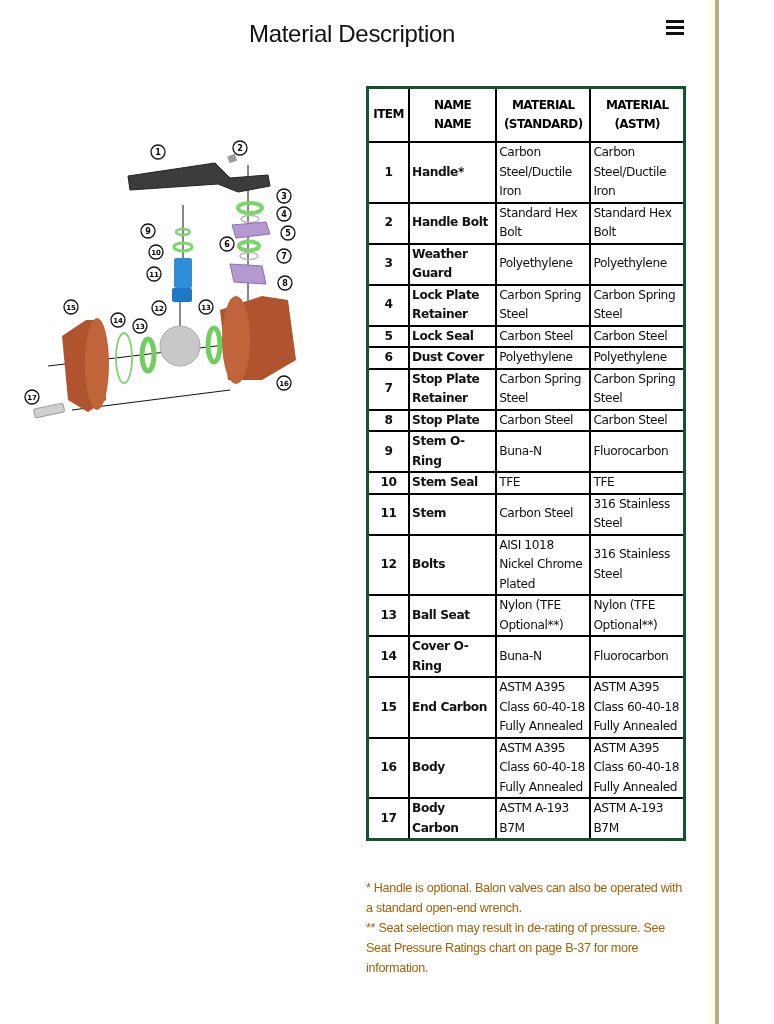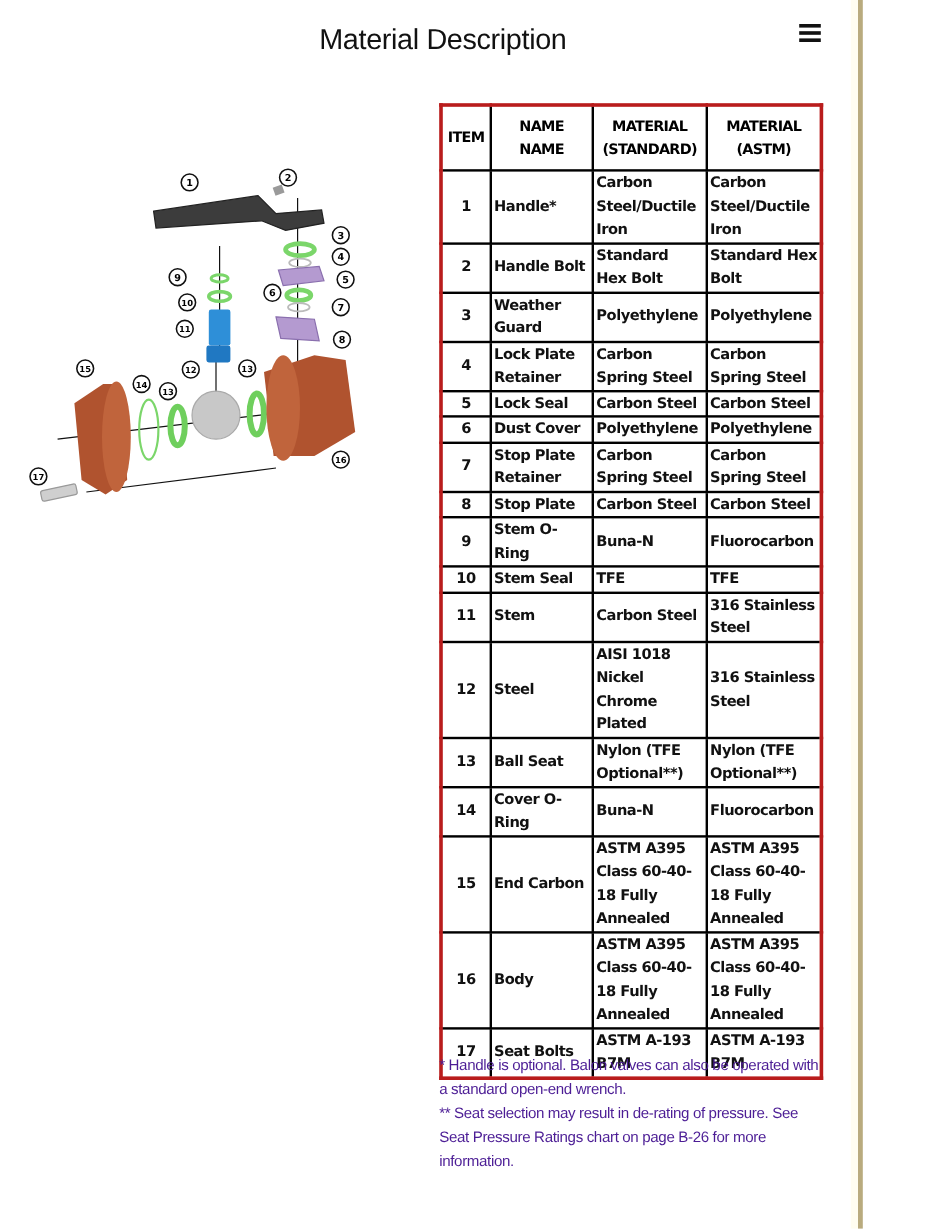--- a/index.html
+++ b/index.html
@@ -1,57 +1,57 @@
 <!DOCTYPE html>
 <html><head>
 <meta charset="utf-8">
 <style>
   html, body { margin: 0; padding: 0; }
   body {
     width: 774px; height: 1024px; position: relative; overflow: hidden;
     background: #ffffff; font-family: "DejaVu Sans", sans-serif; color: #000;
   }
   .page-title {
-    position: absolute; left: 266px; top: 20px;
+    position: absolute; left: 249px; top: 20px;
     font-family: "Liberation Sans", sans-serif; font-size: 24px; letter-spacing: -0.3px;
     color: #111;
   }
   .menu-btn {
     position: absolute; left: 666px; top: 20px; width: 18px; height: 16px; cursor: pointer;
   }
   .menu-btn span { display: block; height: 3px; background: #111; margin-bottom: 3px; }
   .side-rule {
     position: absolute; left: 715px; top: 0; width: 4px; height: 1024px; background: #b9ab7e;
   }
   .side-rule-glow {
     position: absolute; left: 709px; top: 0; width: 6px; height: 1024px; background: #fffdf0;
   }
   .diagram { position: absolute; left: 20px; top: 135px; width: 290px; height: 295px; }
 
   table.materials {
     position: absolute; left: 366px; top: 86px; width: 320px;
-    border-collapse: collapse; border: 3px solid #b91c1c;
+    border-collapse: collapse; border: 3px solid #14532d;
     font-family: "DejaVu Sans", sans-serif; font-size: 12.2px; line-height: 19.5px;
     letter-spacing: -0.4px;
   }
   table.materials th, table.materials td {
     border: 2px solid #000; padding: 0 2px; vertical-align: middle;
   }
   table.materials th {
     font-weight: bold; font-size: 12px; text-align: center; height: 52px; letter-spacing: -0.6px;
   }
   table.materials td.item { text-align: center; font-weight: bold; width: 36px; }
   table.materials td.name { width: 86px; font-weight: bold; }
-  table.materials td.mat { width: 90px; font-weight: bold; }
+  table.materials td.mat { width: 90px; font-weight: normal; }
   table.materials td { font-weight: bold; color: #111; }
 
   .notes {
     position: absolute; left: 366px; top: 878px; width: 320px;
     font-family: "Liberation Sans", sans-serif; font-size: 12.6px; line-height: 20px;
-    letter-spacing: -0.3px; color: #4c1d95;
+    letter-spacing: -0.3px; color: #a16207;
   }
   .notes p { margin: 0; }
 </style>
 </head>
 <body>
 
 <div class="side-rule-glow"></div>
 <div class="side-rule"></div>
 
 <h1 class="page-title" style="margin:0;font-weight:normal;">Material Description</h1>
@@ -258,21 +258,21 @@
         <td class="mat">TFE</td>
       </tr>
     <tr>
         <td class="item">11</td>
         <td class="name">Stem</td>
         <td class="mat">Carbon Steel</td>
         <td class="mat">316 Stainless Steel</td>
       </tr>
     <tr>
         <td class="item">12</td>
-        <td class="name">Steel</td>
+        <td class="name">Bolts</td>
         <td class="mat">AISI 1018 Nickel Chrome Plated</td>
         <td class="mat">316 Stainless Steel</td>
       </tr>
     <tr>
         <td class="item">13</td>
         <td class="name">Ball Seat</td>
         <td class="mat">Nylon (TFE Optional**)</td>
         <td class="mat">Nylon (TFE Optional**)</td>
       </tr>
     <tr>
@@ -288,23 +288,23 @@
         <td class="mat">ASTM A395 Class 60-40-18 Fully Annealed</td>
       </tr>
     <tr>
         <td class="item">16</td>
         <td class="name">Body</td>
         <td class="mat">ASTM A395 Class 60-40-18 Fully Annealed</td>
         <td class="mat">ASTM A395 Class 60-40-18 Fully Annealed</td>
       </tr>
     <tr>
         <td class="item">17</td>
-        <td class="name">Seat Bolts</td>
+        <td class="name">Body Carbon</td>
         <td class="mat">ASTM A-193 B7M</td>
         <td class="mat">ASTM A-193 B7M</td>
       </tr>
   </tbody>
 </table>
 
 <div class="notes">
   <p>* Handle is optional. Balon valves can also be operated with a standard open-end wrench.</p>
-  <p>** Seat selection may result in de-rating of pressure. See Seat Pressure Ratings chart on page B-26 for more information.</p>
+  <p>** Seat selection may result in de-rating of pressure. See Seat Pressure Ratings chart on page B-37 for more information.</p>
 </div>
 
 </body></html>

